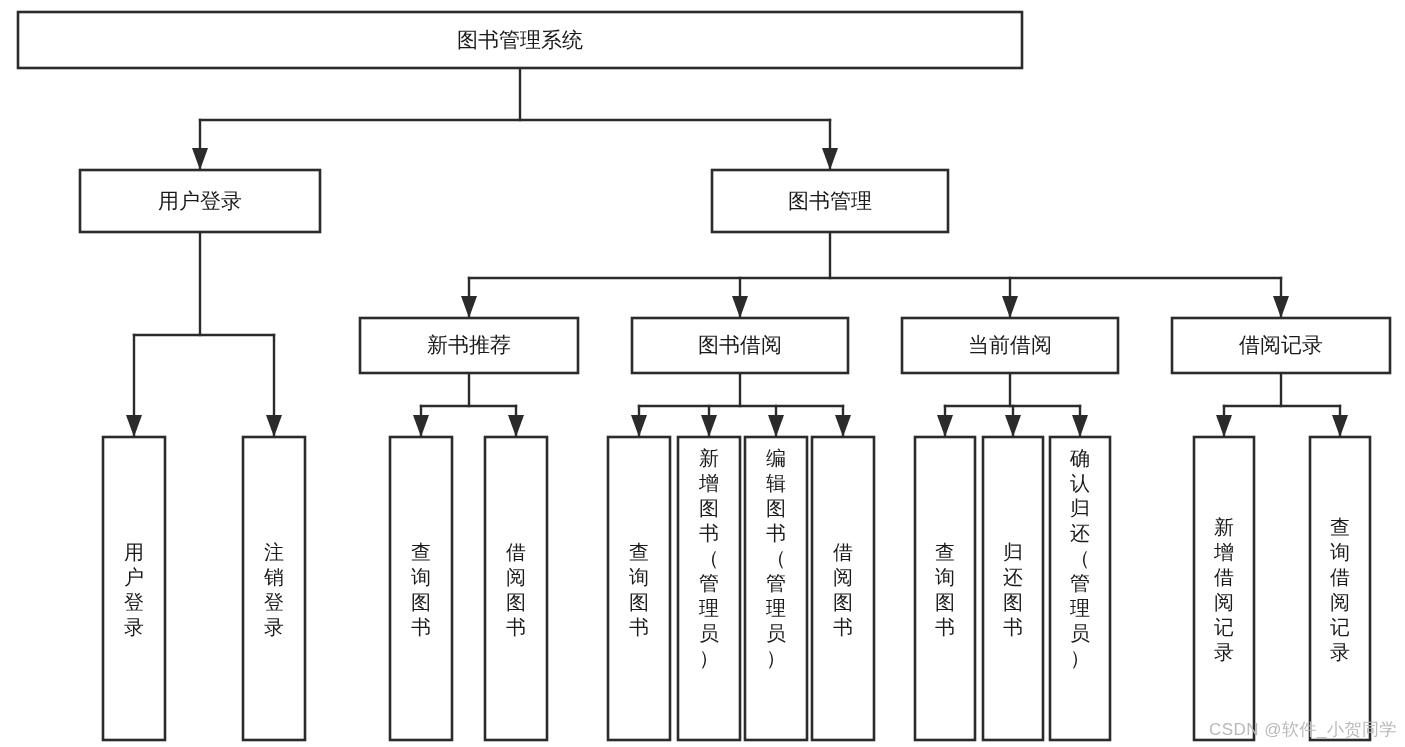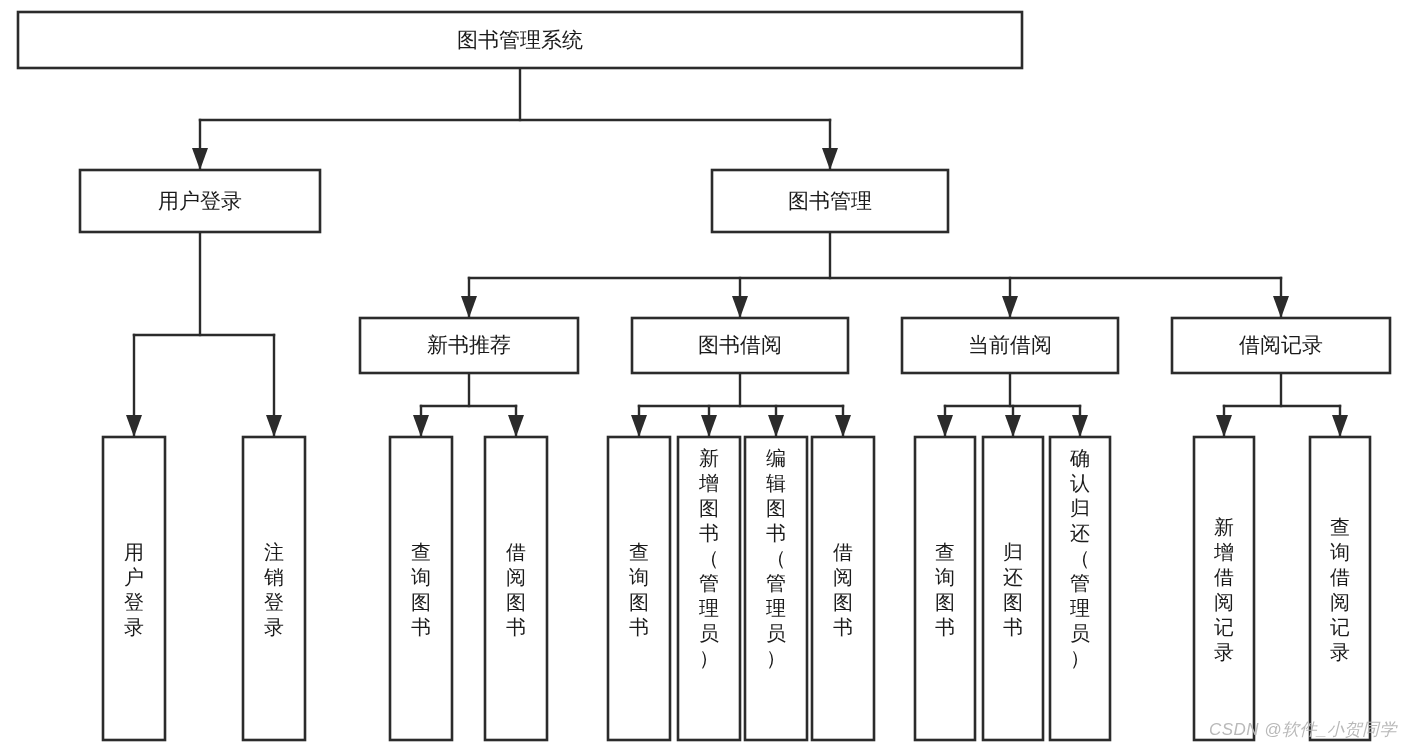--- a/index.html
+++ b/index.html
@@ -57,21 +57,20 @@
   .watermark {
     position: absolute;
     right: 8px;
     bottom: 6px;
     font-family: "Liberation Sans", "DejaVu Sans", sans-serif;
     font-size: 17px;
     color: #b9b9b9;
     white-space: nowrap;
     letter-spacing: 0.5px;
     user-select: none;
-    font-style: italic;
   }
 </style>
 </head>
 <body>
 
 <div id="diagram-root">
   <svg class="diagram" viewBox="0 0 1405 747" xmlns="http://www.w3.org/2000/svg">
     <g id="connectors">
         <line x1="520" y1="68" x2="520" y2="120" class="conn"></line>
         <line x1="200" y1="120" x2="830" y2="120" class="conn"></line>

